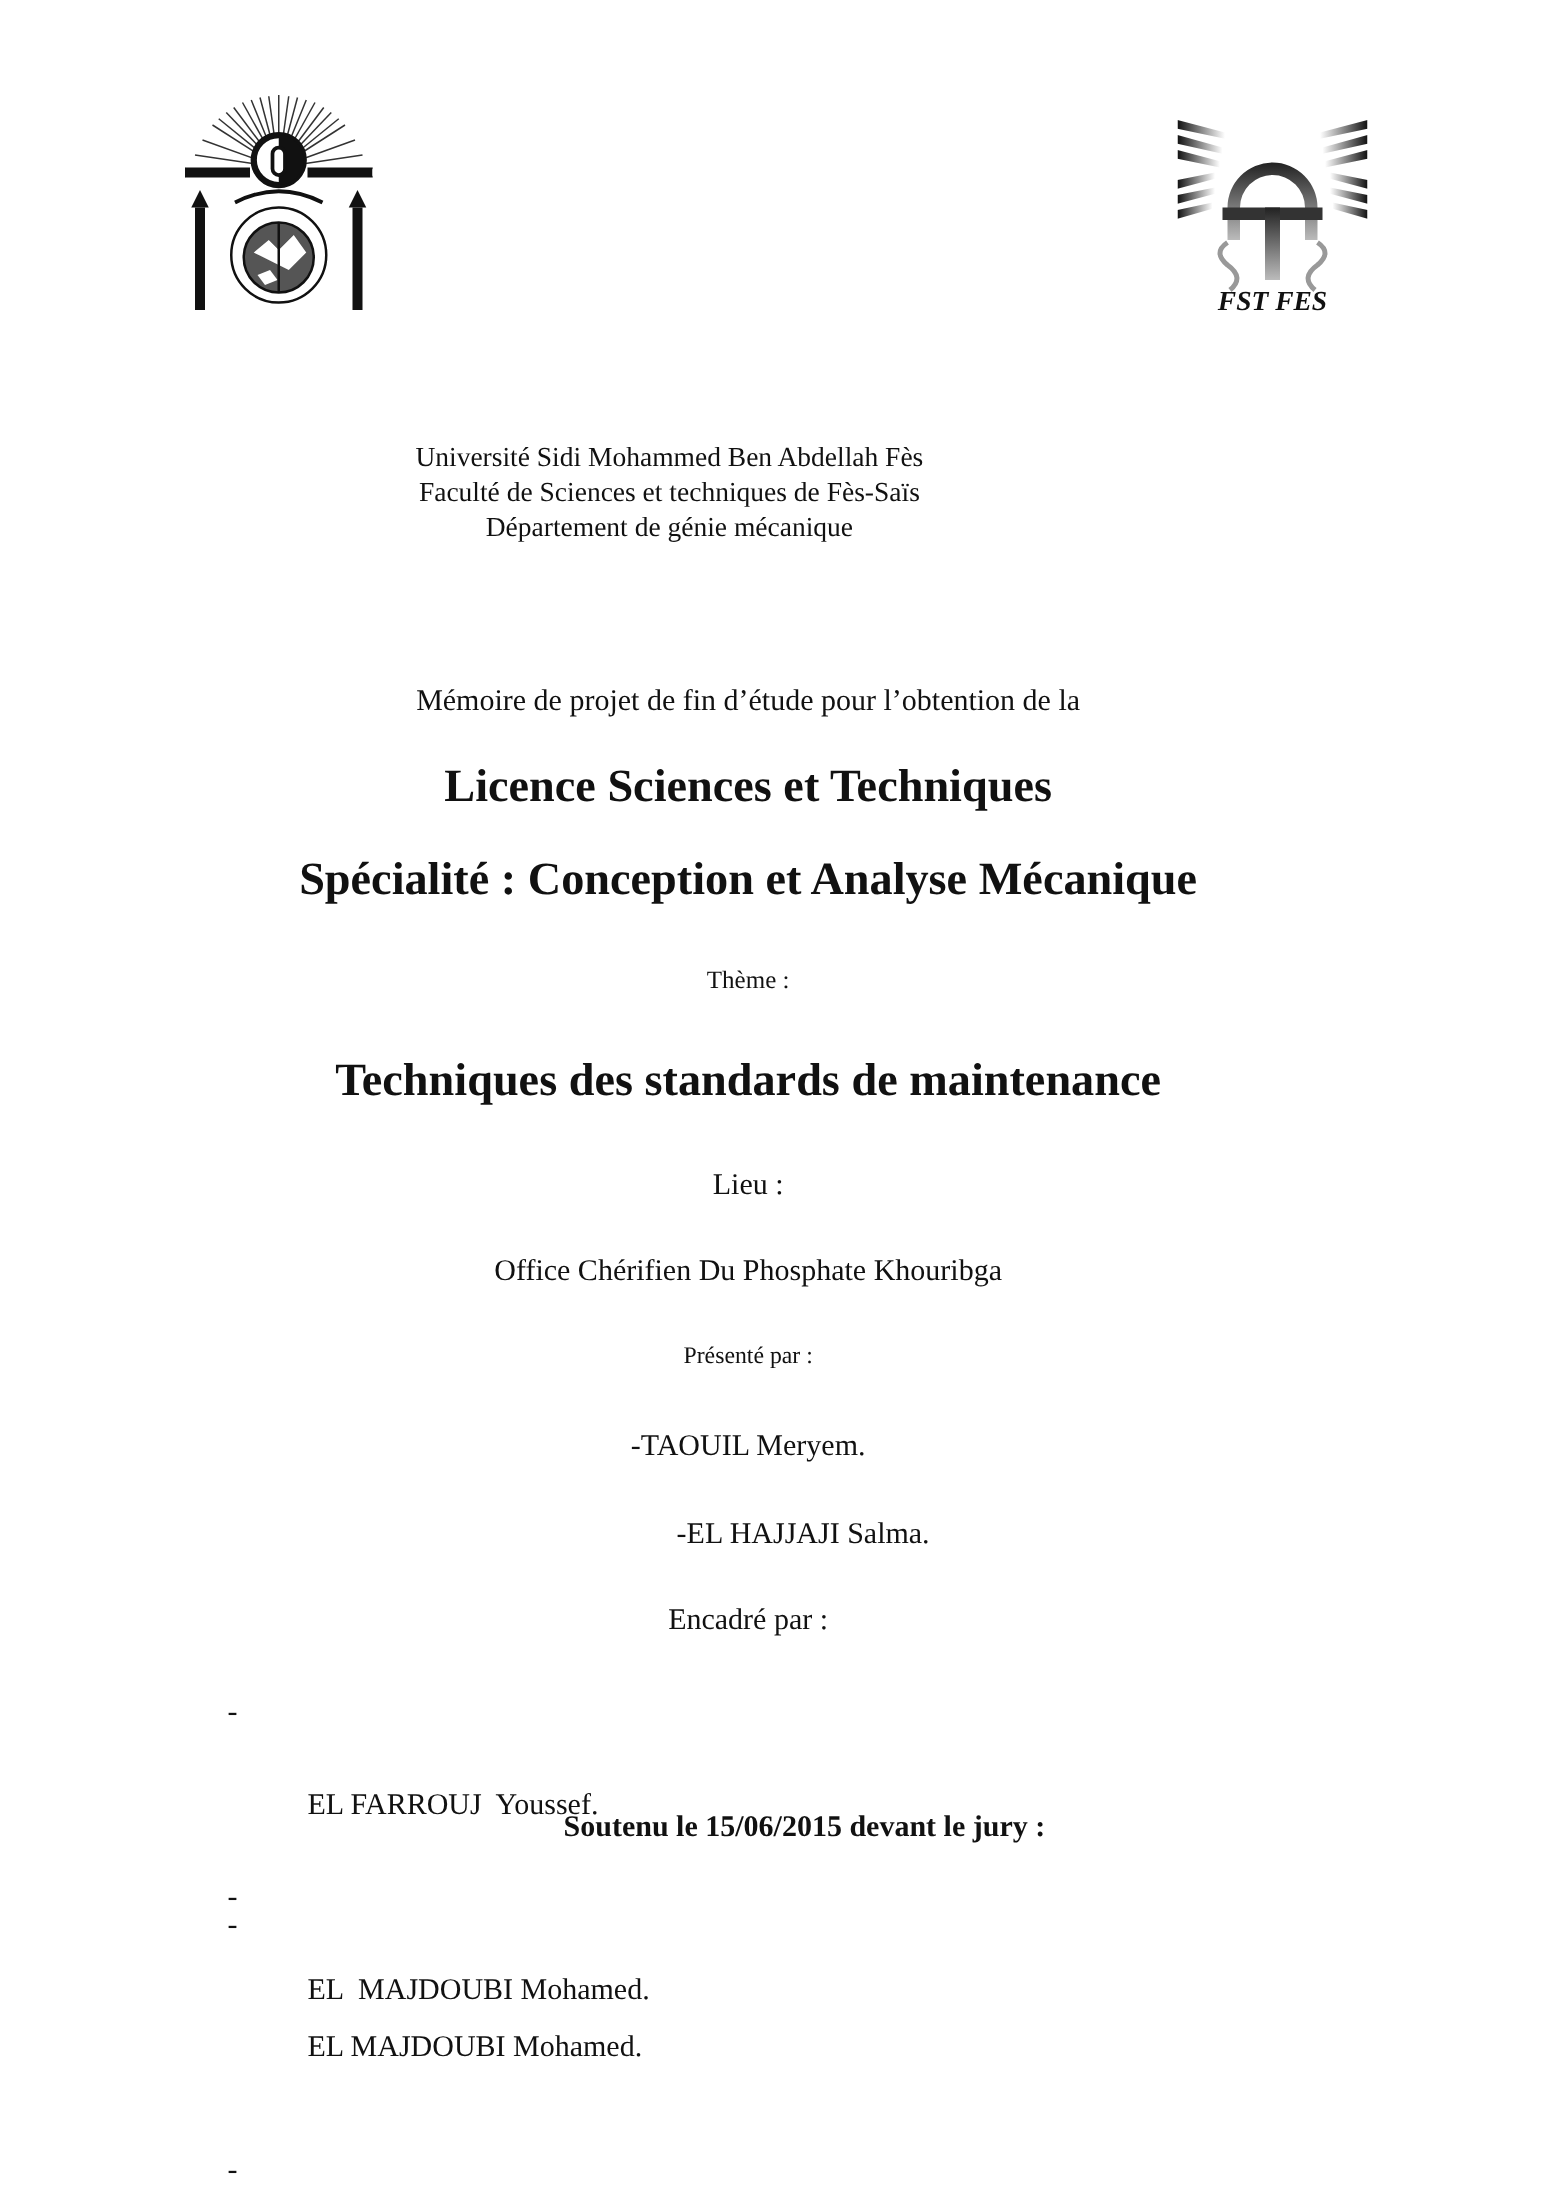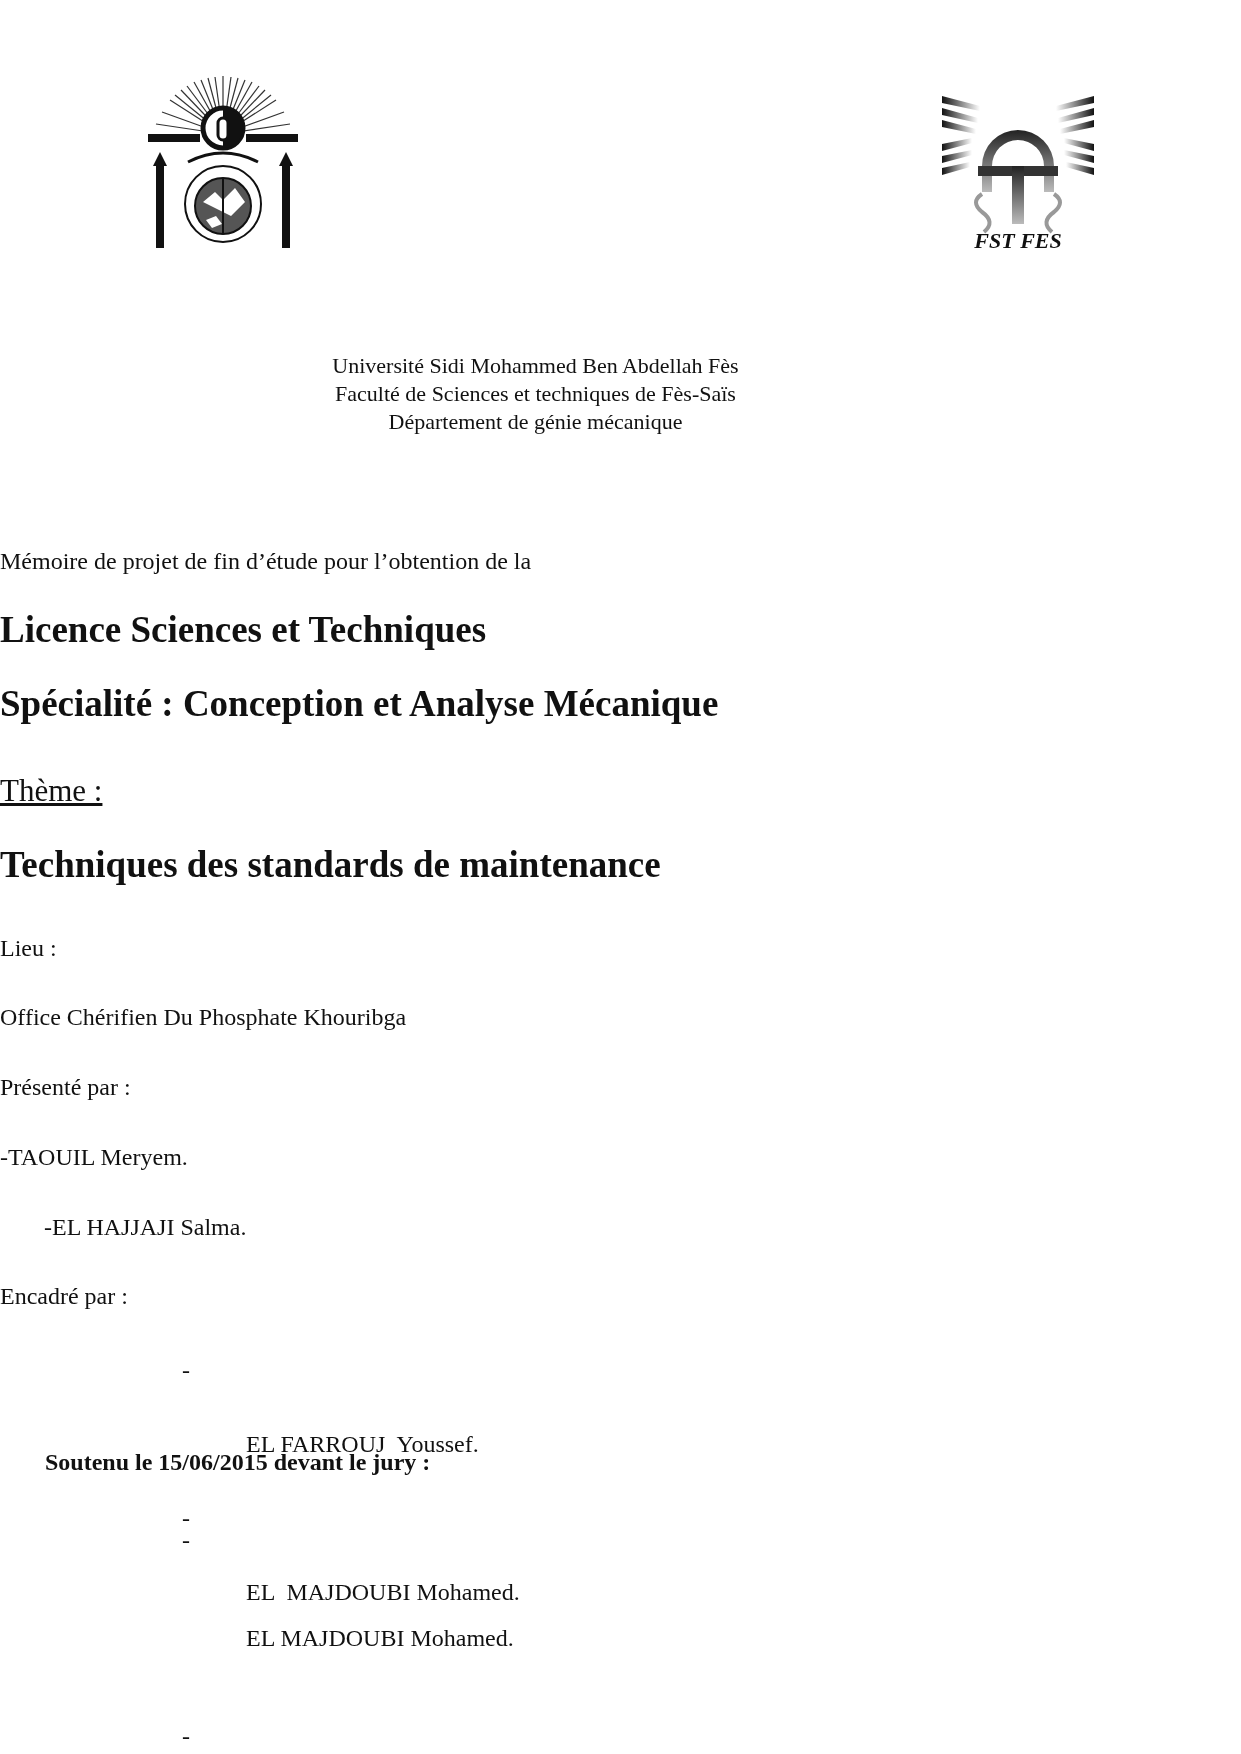--- a/index.html
+++ b/index.html
@@ -13,20 +13,21 @@
       position: relative;
       overflow: hidden;
       font-family: "Liberation Serif", "DejaVu Serif", serif;
       color: #111111;
     }
     .abs { position: absolute; font-style: italic; }
     .center-line {
       position: absolute;
       left: 0;
       width: 1197px;
+      text-align: center;
       white-space: nowrap;
     }
     .logo-left {
       left: 148px;
       top: 72px;
       width: 150px;
       height: 178px;
     }
     .logo-right {
       left: 942px;
@@ -40,25 +41,25 @@
       width: 1071px;
       top: 352px;
       text-align: center;
       font-size: 22px;
       line-height: 28px;
     }
     .inst-block div { white-space: nowrap; }
     .intro { top: 548px; font-size: 24px; }
     .degree { top: 608px; font-size: 37px; font-weight: bold; }
     .specialty { top: 682px; font-size: 37px; font-weight: bold; }
-    .theme-label { top: 773px; font-size: 31px; text-decoration: underline; }
+    .theme-label { top: 773px; font-size: 20px; }
     .theme { top: 843px; font-size: 37px; font-weight: bold; }
     .lieu-label { top: 935px; font-size: 24px; }
     .lieu { top: 1004px; font-size: 24px; }
-    .presented-label { top: 1074px; font-size: 24px; }
+    .presented-label { top: 1074px; font-size: 19px; }
     .student1 { top: 1144px; font-size: 24px; }
     .student2 { top: 1214px; font-size: 24px; padding-left: 44px; }
     .supervised-label { top: 1283px; font-size: 24px; }
     .defense { top: 1449px; font-size: 24px; font-weight: bold; left: 45px; }
 
     .dash-list {
       position: absolute;
       left: 182px;
       margin: 0;
       padding: 0;

